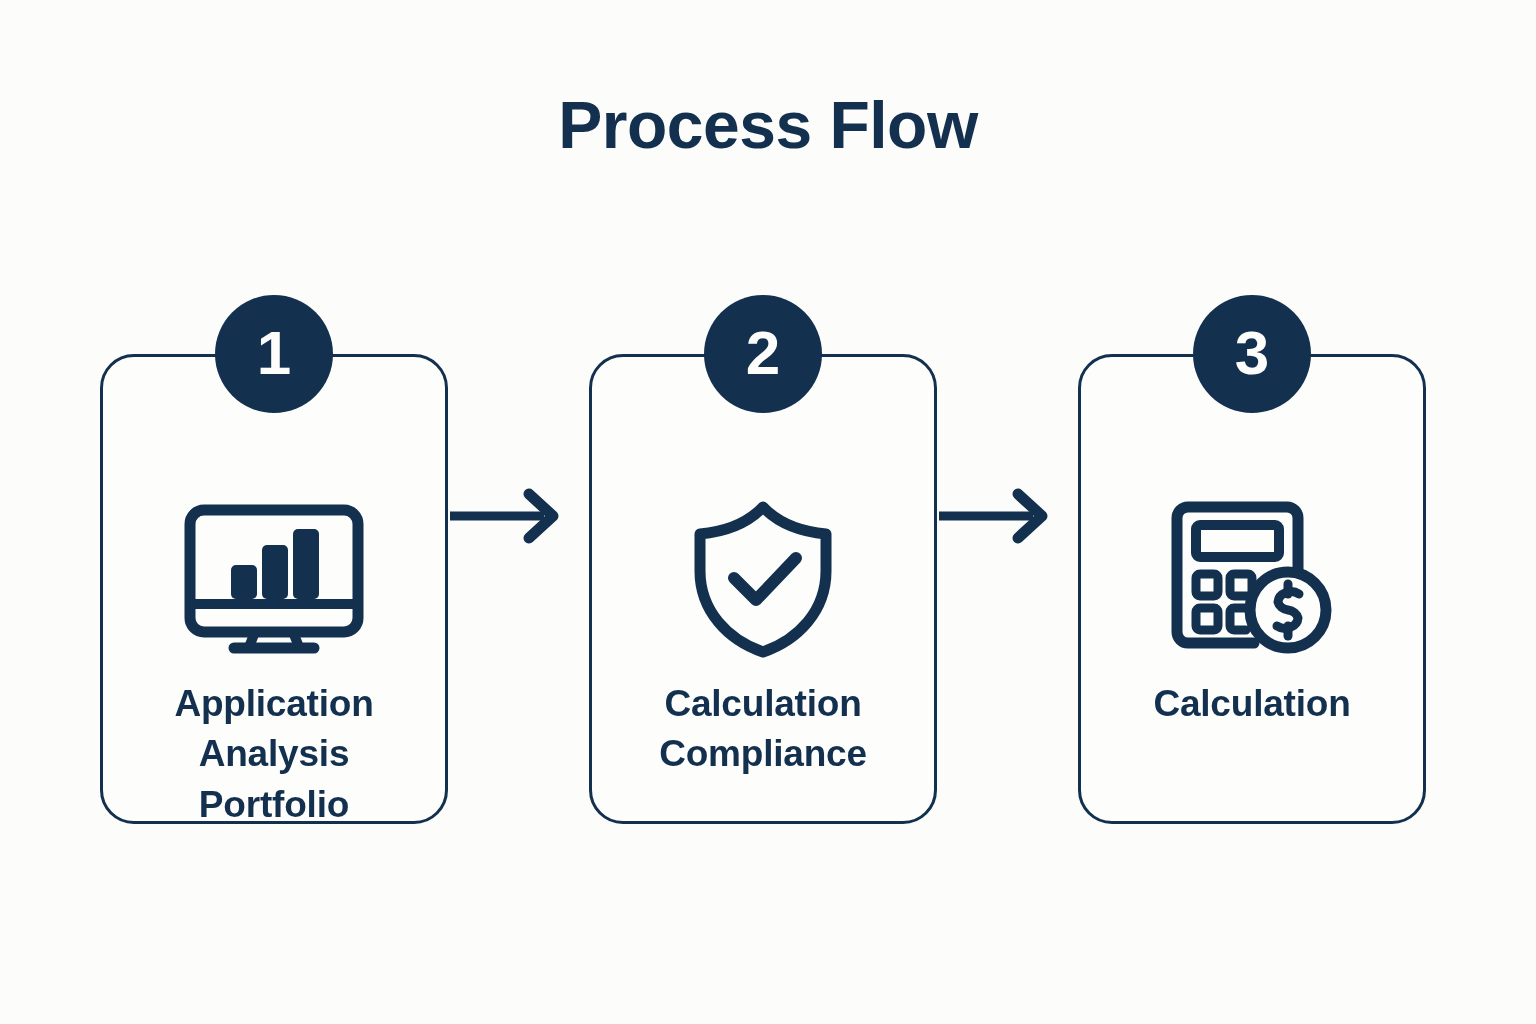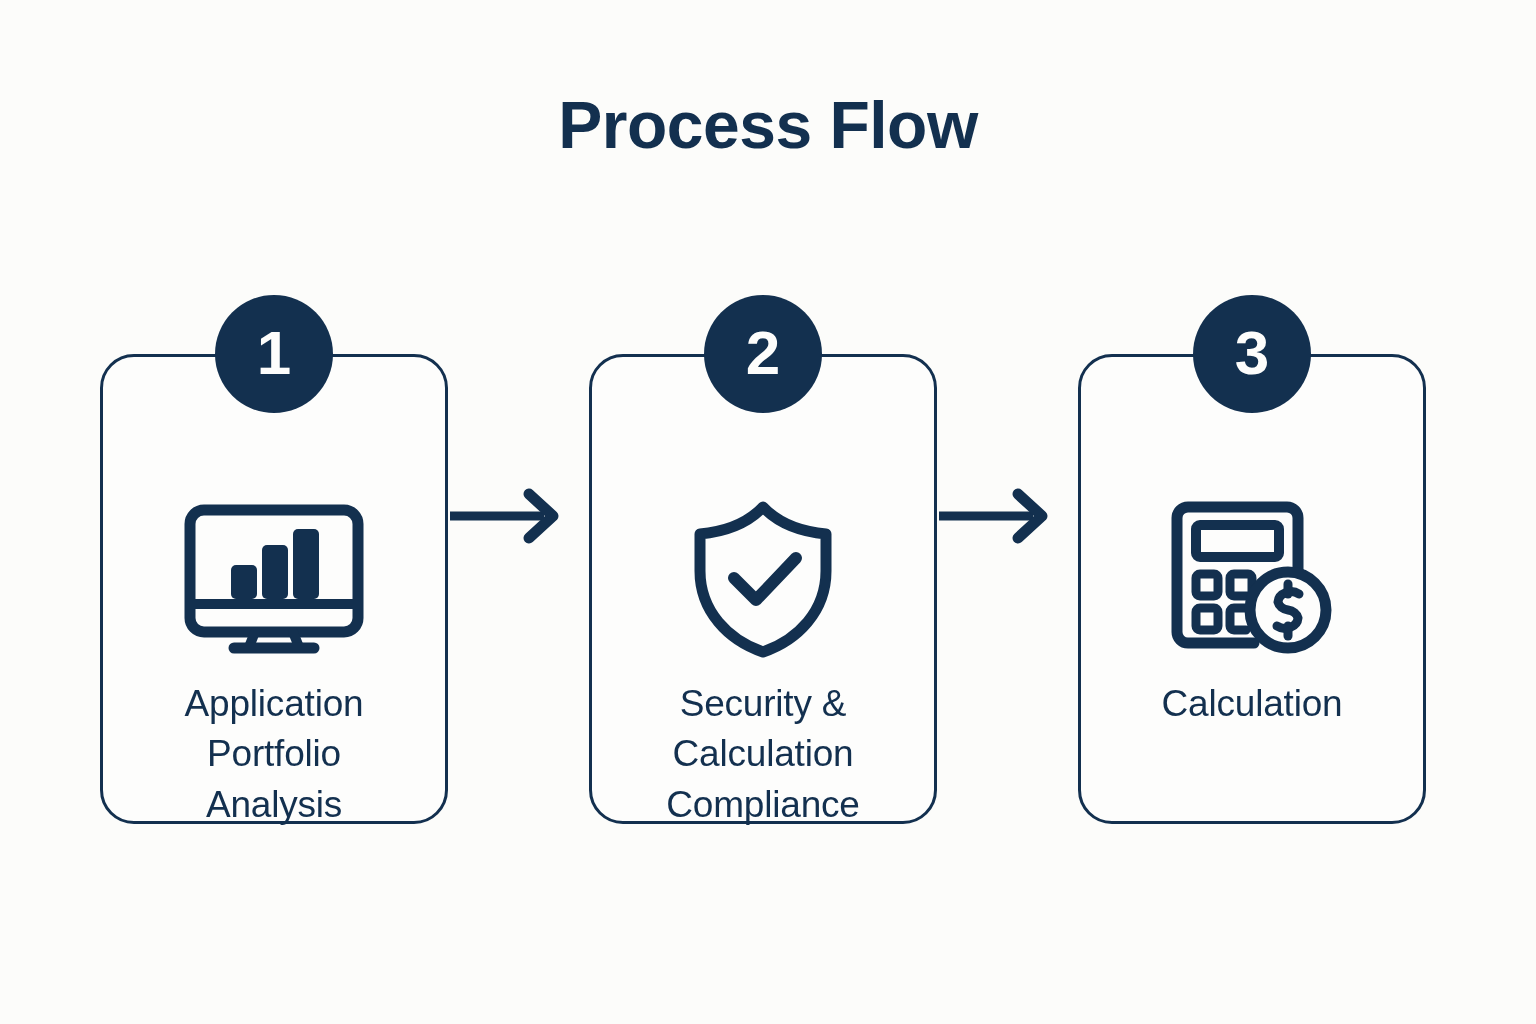--- a/index.html
+++ b/index.html
@@ -105,21 +105,21 @@
   }
 
   .step-label {
     position: absolute;
     left: 14px;
     top: 325px;
     width: 320px;
     text-align: center;
     color: #13304f;
     font-size: 37px;
-    font-weight: normal;
+    font-weight: bold;
     line-height: 1.36;
     letter-spacing: -0.2px;
   }
 
   
   .arrow {
     position: absolute;
     top: 196px;
     width: 118px;
     height: 60px;
@@ -151,41 +151,40 @@
           <rect x="50" y="62" width="26" height="34" rx="5" fill="#13304f"></rect>
           <rect x="81" y="42" width="26" height="54" rx="5" fill="#13304f"></rect>
           <rect x="112" y="26" width="26" height="70" rx="5" fill="#13304f"></rect>
           <path d="M74 129 L68 144 M112 129 L118 144" stroke="#13304f" stroke-width="10" stroke-linecap="round"></path>
           <line x1="53" y1="145" x2="133" y2="145" stroke="#13304f" stroke-width="11" stroke-linecap="round"></line>
         </svg>
       </div>
 
       <div class="step-label">
         <div>Application</div>
+        <div>Analysis</div>
         <div>Portfolio</div>
-        <div>Analysis</div>
       </div>
     </div>
 
     <div class="step step-2">
       <div class="card"></div>
 
       <div class="badge">
         <span class="badge-number">2</span>
       </div>
 
       <div class="icon-wrap">
         <svg width="150" height="160" viewBox="0 0 150 160" fill="none">
           <path d="M75 8 C58 26 34 33 12 35 L12 72 C12 112 40 141 75 153 C110 141 138 112 138 72 L138 35 C116 33 92 26 75 8 Z" stroke="#13304f" stroke-width="11" stroke-linejoin="round"></path>
           <path d="M46 79 L68 101 L108 59" stroke="#13304f" stroke-width="12" stroke-linecap="round" stroke-linejoin="round"></path>
         </svg>
       </div>
 
       <div class="step-label">
-        <div>Security &amp;</div>
         <div>Calculation</div>
         <div>Compliance</div>
       </div>
     </div>
 
     <div class="step step-3">
       <div class="card"></div>
 
       <div class="badge">
         <span class="badge-number">3</span>

